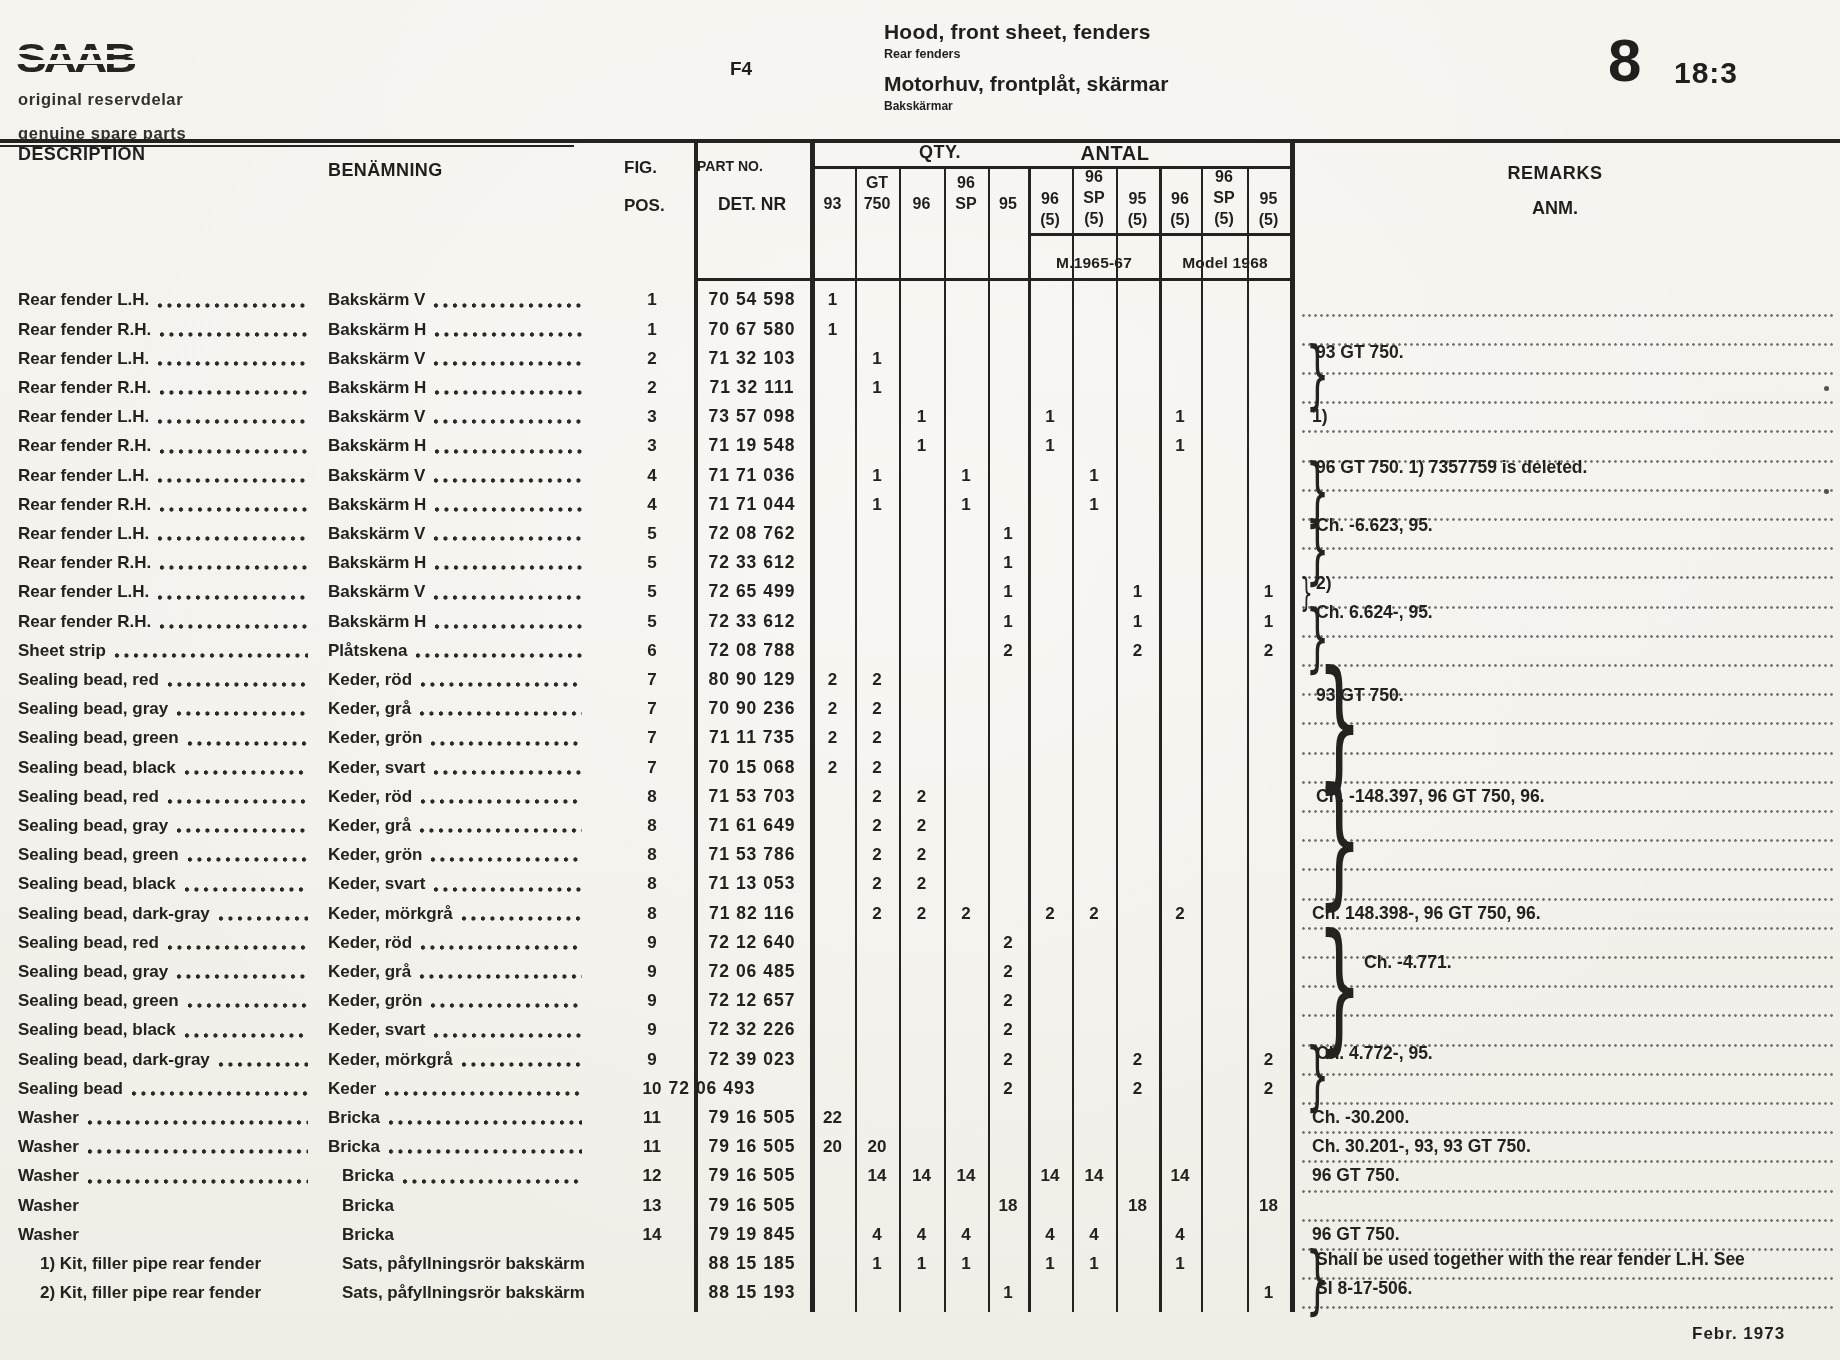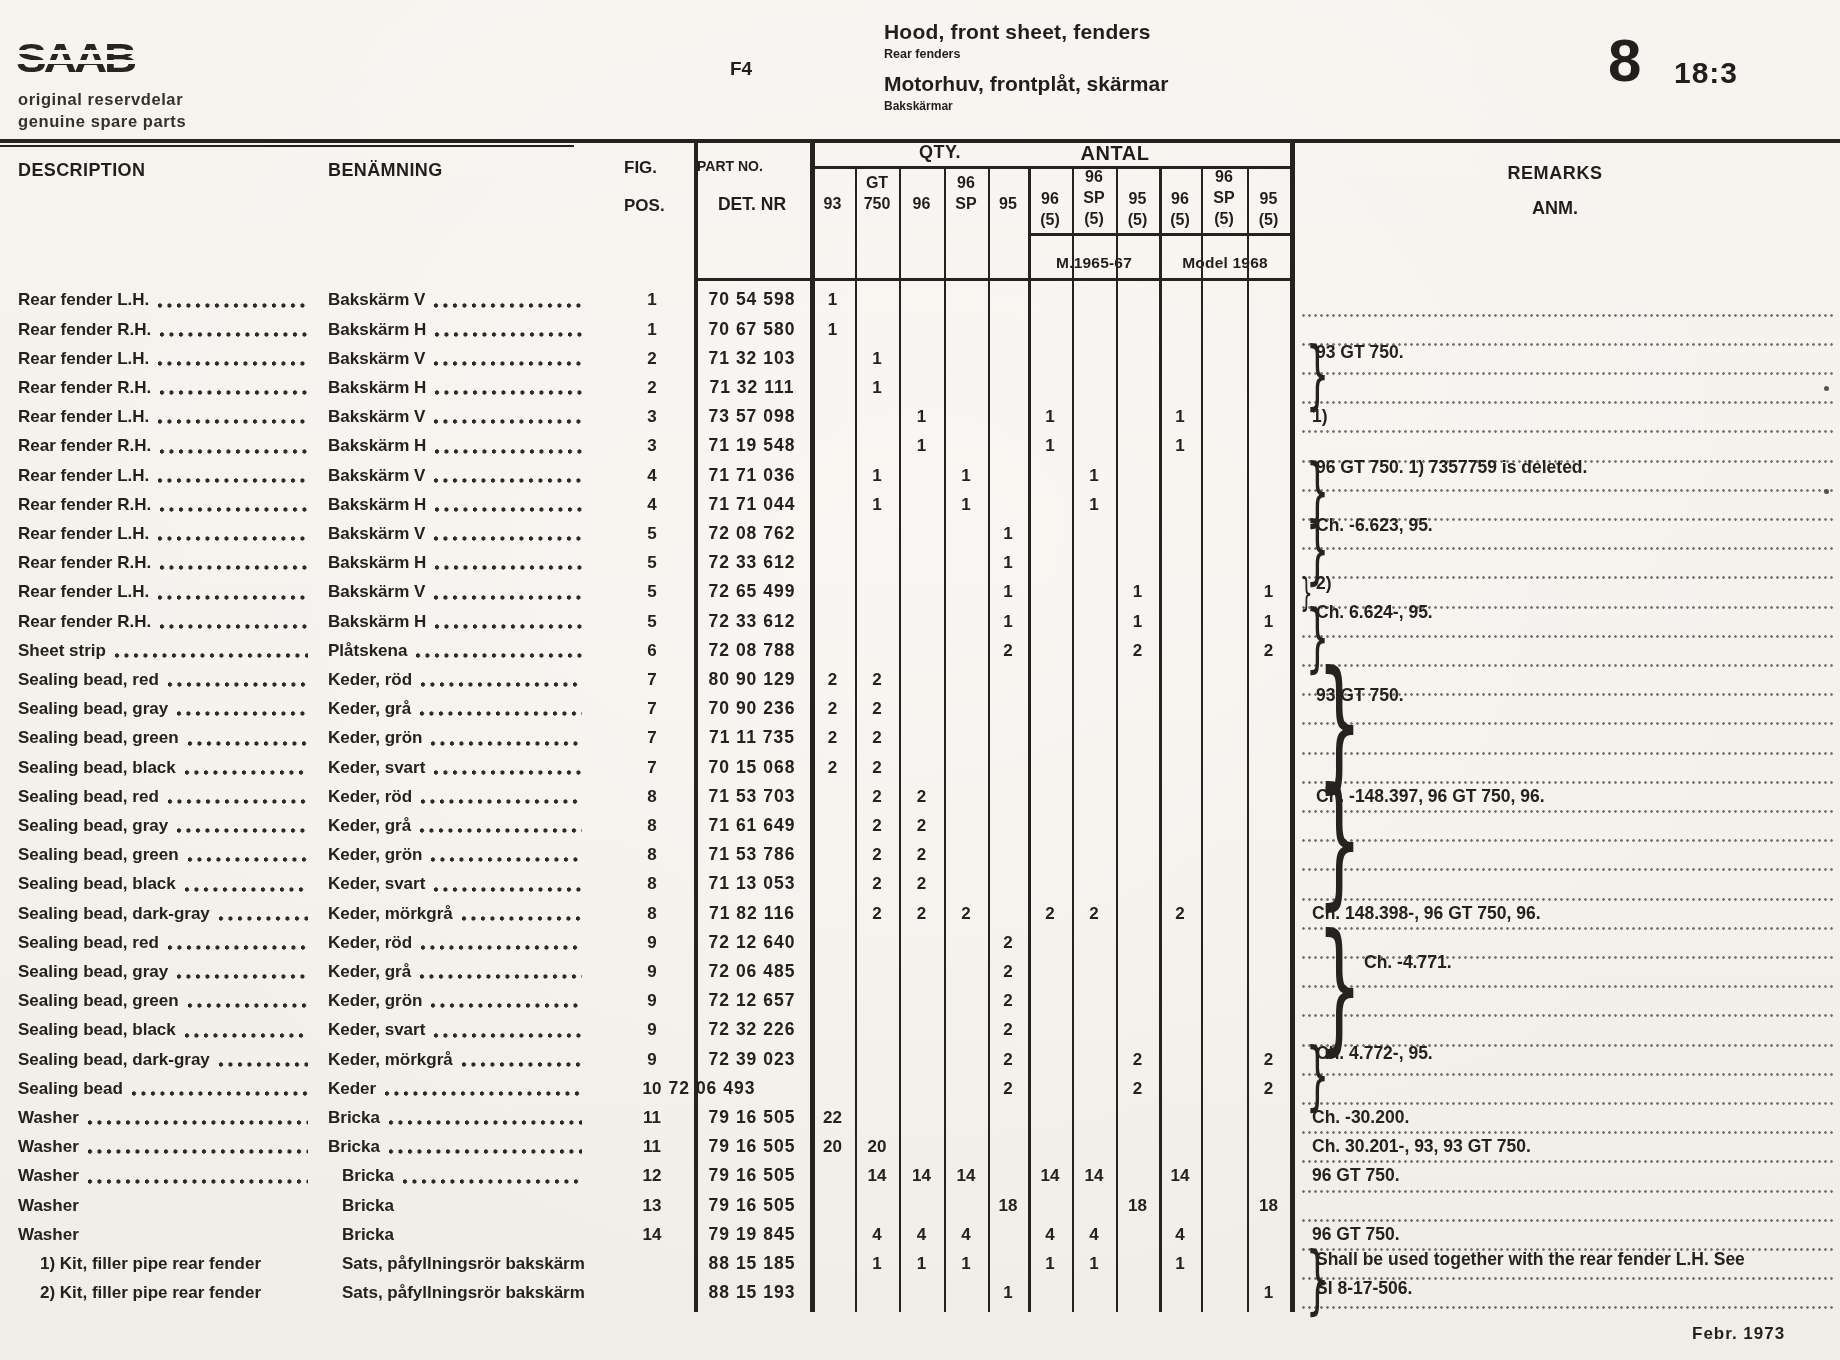--- a/index.html
+++ b/index.html
@@ -23,21 +23,21 @@
   .logo-stripe{left:14px;width:180px;height:4px;background:#f5f3ee;}
   .logo-sub{left:18px;font-size:16.5px;font-weight:700;letter-spacing:.6px;color:#33312d;}
   .f4{left:730px;top:58px;font-size:19px;font-weight:700;}
   .title-en{left:884px;top:20px;font-size:21px;font-weight:700;letter-spacing:.2px;}
   .subtitle-en{left:884px;top:47px;font-size:12.5px;font-weight:700;}
   .title-sv{left:884px;top:72px;font-size:21px;font-weight:700;}
   .subtitle-sv{left:884px;top:99px;font-size:12px;font-weight:700;}
   .pagenum{left:1608px;top:26px;font-size:60px;font-weight:700;}
   .pageref{left:1674px;top:56px;font-size:30px;font-weight:700;letter-spacing:1px;}
   
-  .h-desc{left:18px;top:160px;font-size:18px;font-weight:700;letter-spacing:.4px;}
+  .h-desc{left:18px;top:144px;font-size:18px;font-weight:700;letter-spacing:.4px;}
   .h-ben{left:328px;top:160px;font-size:18px;font-weight:700;letter-spacing:.4px;}
   .h-fig{left:624px;top:158px;font-size:17px;font-weight:700;}
   .h-pos{left:624px;top:196px;font-size:17px;font-weight:700;}
   .h-part{left:697px;top:158px;width:110px;text-align:left;font-size:14px;font-weight:700;}
   .h-det{left:697px;top:194px;width:110px;text-align:center;font-size:17.5px;font-weight:700;}
   .h-qty{left:880px;top:142px;width:120px;text-align:center;font-size:18px;font-weight:700;letter-spacing:.5px;}
   .h-antal{left:1050px;top:142px;width:130px;text-align:center;font-size:20px;font-weight:700;letter-spacing:.5px;}
   .h-remarks{left:1440px;top:163px;width:230px;text-align:center;font-size:18px;font-weight:700;letter-spacing:.6px;}
   .h-anm{left:1440px;top:198px;width:230px;text-align:center;font-size:18px;font-weight:700;}
   .qcol{position:absolute;text-align:center;font-size:16px;font-weight:700;line-height:21px;}
@@ -68,21 +68,21 @@
 </style>
 </head>
 <body>
 
 <div class="page">
 
   <div class="abs logo">SAAB</div>
   <div class="abs logo-stripe" style="top:50px;"></div>
   <div class="abs logo-stripe" style="top:60px;"></div>
   <div class="abs logo-sub" style="top:90px;">original reservdelar</div>
-  <div class="abs logo-sub" style="top:112px;text-align:center;">genuine spare parts</div>
+  <div class="abs logo-sub" style="top:124px;text-align:center;">genuine spare parts</div>
 
   <div class="abs f4">F4</div>
 
   <div class="abs title-en">Hood, front sheet, fenders</div>
   <div class="abs subtitle-en">Rear fenders</div>
   <div class="abs title-sv">Motorhuv, frontplåt, skärmar</div>
   <div class="abs subtitle-sv">Bakskärmar</div>
 
   <div class="abs pagenum">8</div>
   <div class="abs pageref">18:3</div>

